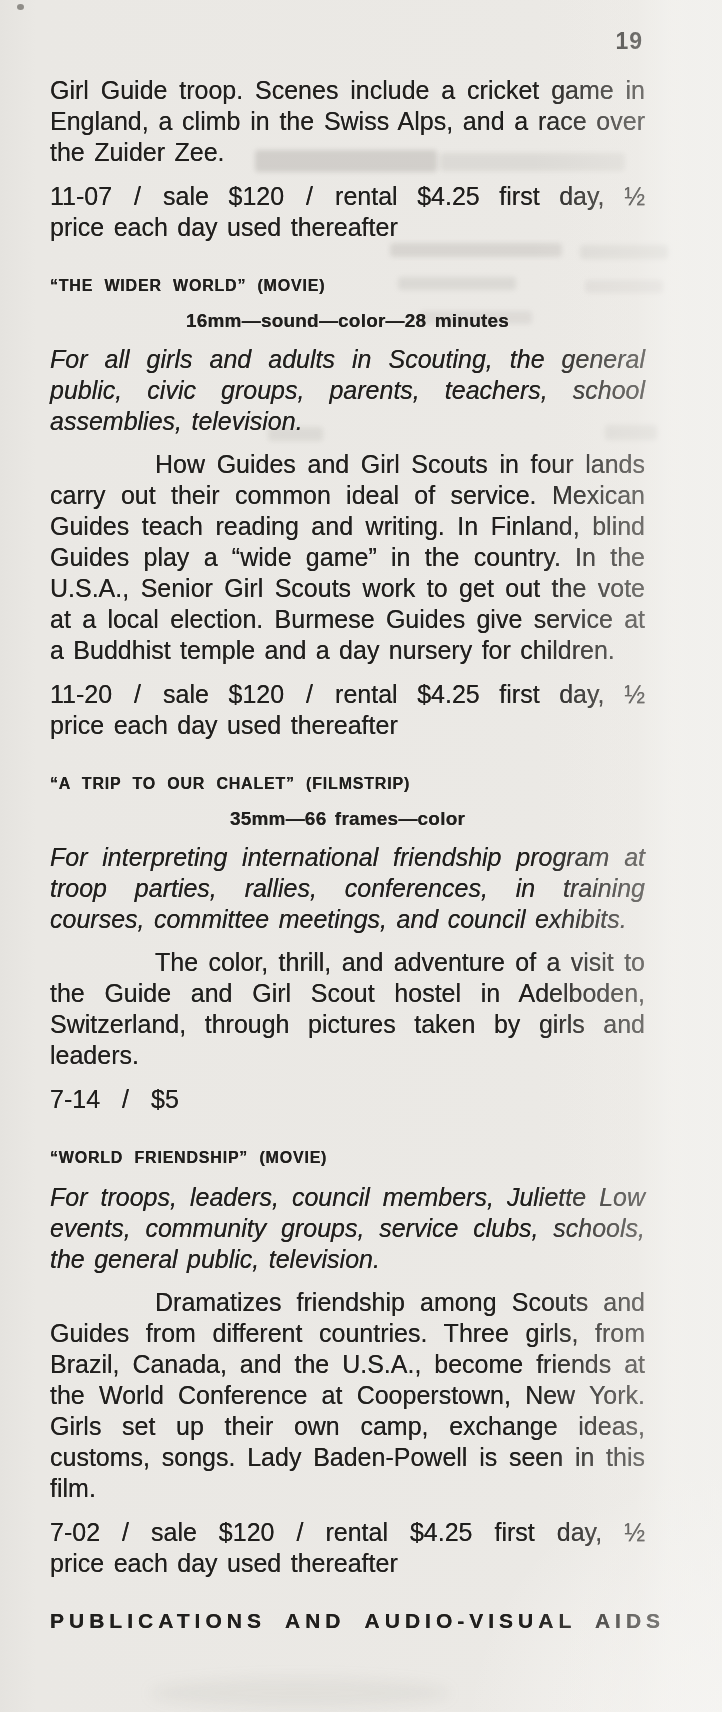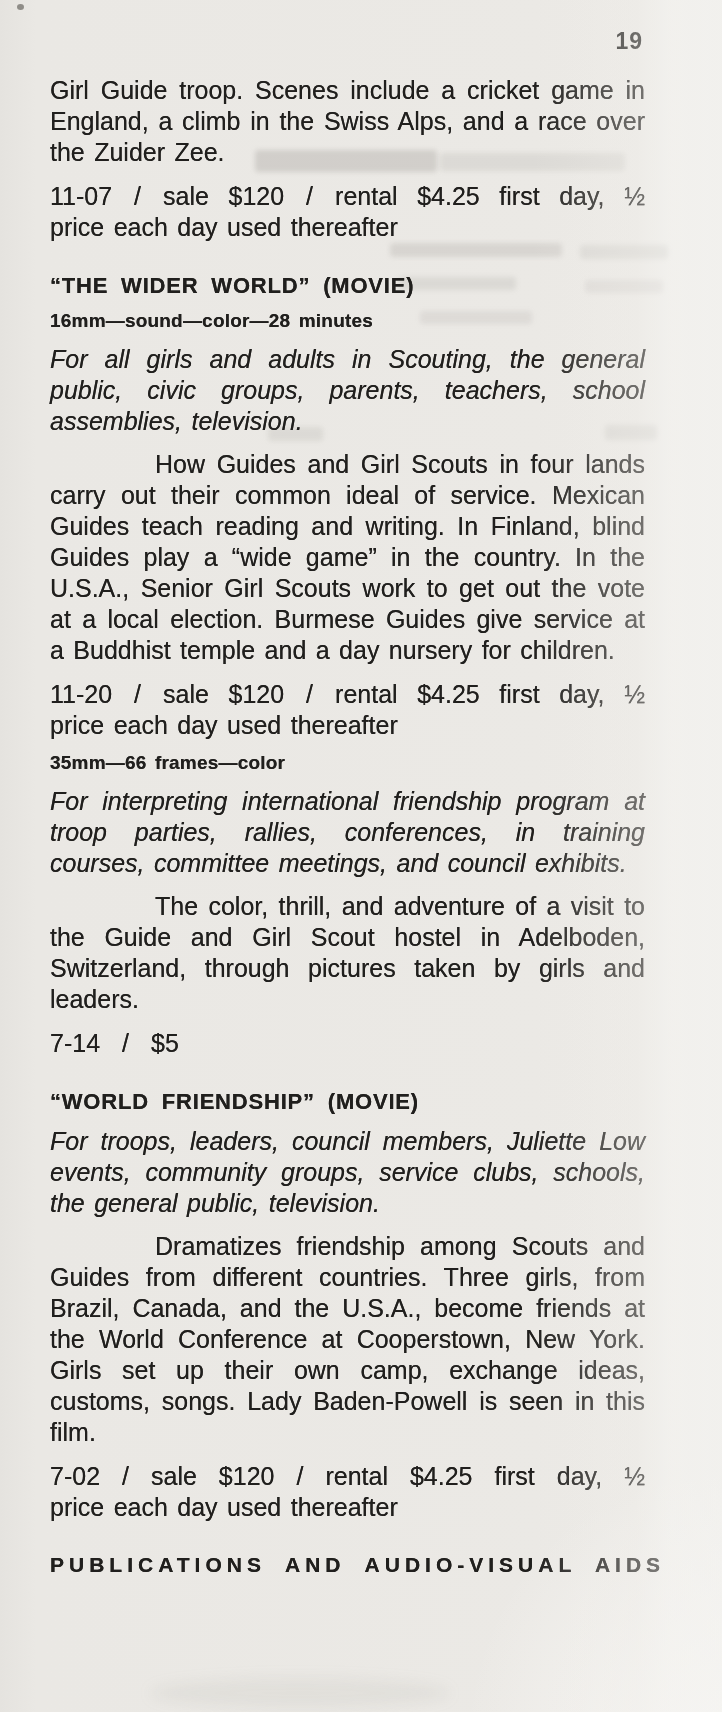--- a/index.html
+++ b/index.html
@@ -23,29 +23,30 @@
   .body{
     font-size:25px;line-height:31px;
     text-align:justify;
     word-spacing:2.5px;
     text-shadow:0 0 .6px rgba(32,31,29,.85);
   }
   .price{margin-top:13px;}
   .price .sep{display:inline-block;margin:0 22px;}
   .title{
     margin:30px 0 0;
-    font-size:22px;line-height:26px;font-weight:bold;
+    font-size:16px;line-height:26px;font-weight:bold;
     letter-spacing:.8px;word-spacing:6px;
     text-shadow:0 0 .5px rgba(25,24,22,.9);
   }
   .specs{
     margin:10px 0 0;
     font-size:19px;line-height:24px;font-weight:bold;
     letter-spacing:.2px;word-spacing:3px;
     text-shadow:0 0 .5px rgba(25,24,22,.8);
+    text-align:center;
   }
   .audience{margin-top:11px;font-style:italic;}
   .desc{margin-top:12px;text-indent:105px;}
   footer{
     margin-top:30px;
     font-size:21px;font-weight:bold;
     letter-spacing:5px;word-spacing:9px;
     text-shadow:0 0 .5px rgba(25,24,22,.9);
     white-space:nowrap;
   }
@@ -98,20 +99,21 @@
 
     <section class="entry">
       <h2 class="title">“THE WIDER WORLD” (MOVIE)</h2>
       <p class="specs">16mm—sound—color—28 minutes</p>
       <p class="body audience">For all girls and adults in Scouting, the general public, civic groups, parents, teachers, school assemblies, television.</p>
       <p class="body desc">How Guides and Girl Scouts in four lands carry out their common ideal of service. Mexican Guides teach reading and writing. In Finland, blind Guides play a “wide game” in the country. In the U.S.A., Senior Girl Scouts work to get out the vote at a local election. Burmese Guides give service at a Buddhist temple and a day nursery for children.</p>
       <p class="body price"><span>11-20</span><span class="sep">/</span><span>sale $120</span><span class="sep">/</span><span>rental $4.25 first day, ½ price each day used thereafter</span></p>
     </section>
 
     <section class="entry">
+      <h2 class="title">“A TRIP TO OUR CHALET” (FILMSTRIP)</h2>
       <p class="specs">35mm—66 frames—color</p>
       <p class="body audience">For interpreting international friendship program at troop parties, rallies, conferences, in training courses, committee meetings, and council exhibits.</p>
       <p class="body desc">The color, thrill, and adventure of a visit to the Guide and Girl Scout hostel in Adelboden, Switzerland, through pictures taken by girls and leaders.</p>
       <p class="body price"><span>7-14</span><span class="sep">/</span><span>$5</span></p>
     </section>
 
     <section class="entry">
       <h2 class="title">“WORLD FRIENDSHIP” (MOVIE)</h2>
       <p class="body audience">For troops, leaders, council members, Juliette Low events, community groups, service clubs, schools, the general public, television.</p>
       <p class="body desc">Dramatizes friendship among Scouts and Guides from different countries. Three girls, from Brazil, Canada, and the U.S.A., become friends at the World Conference at Cooperstown, New York. Girls set up their own camp, exchange ideas, customs, songs. Lady Baden-Powell is seen in this film.</p>

